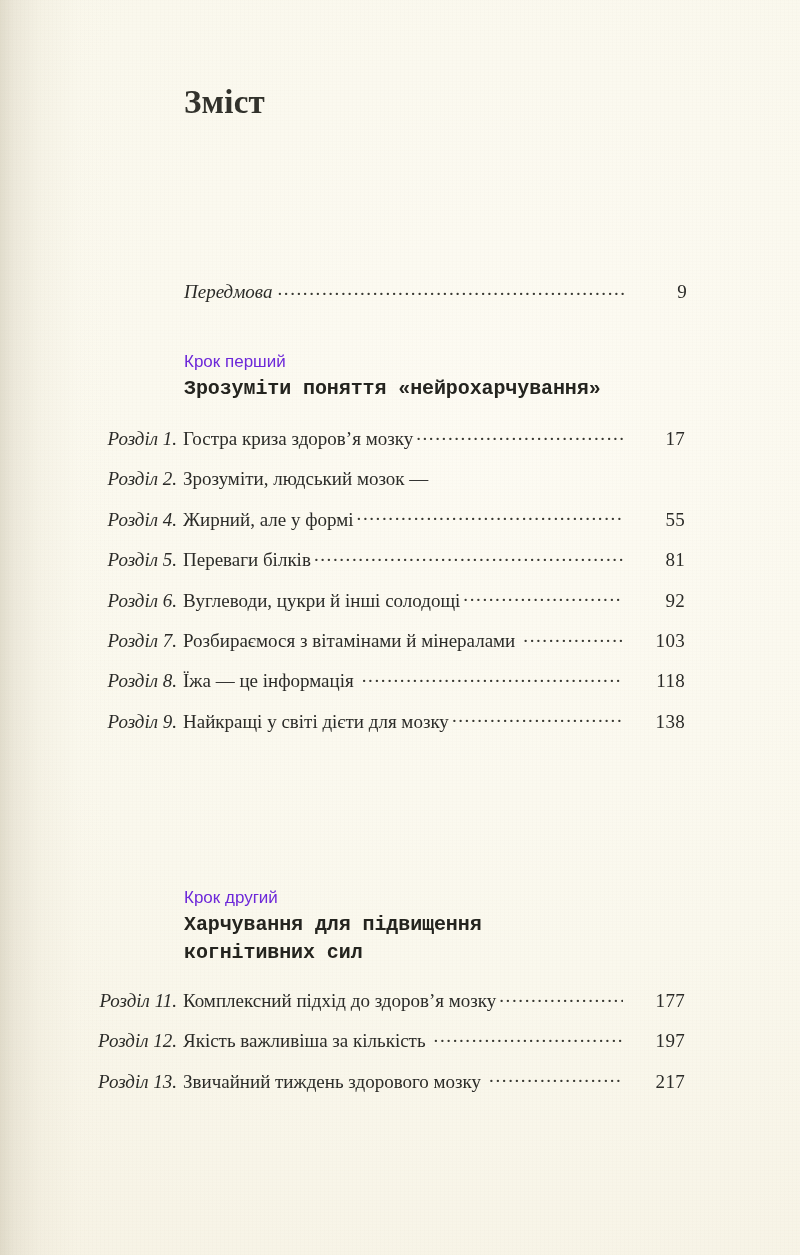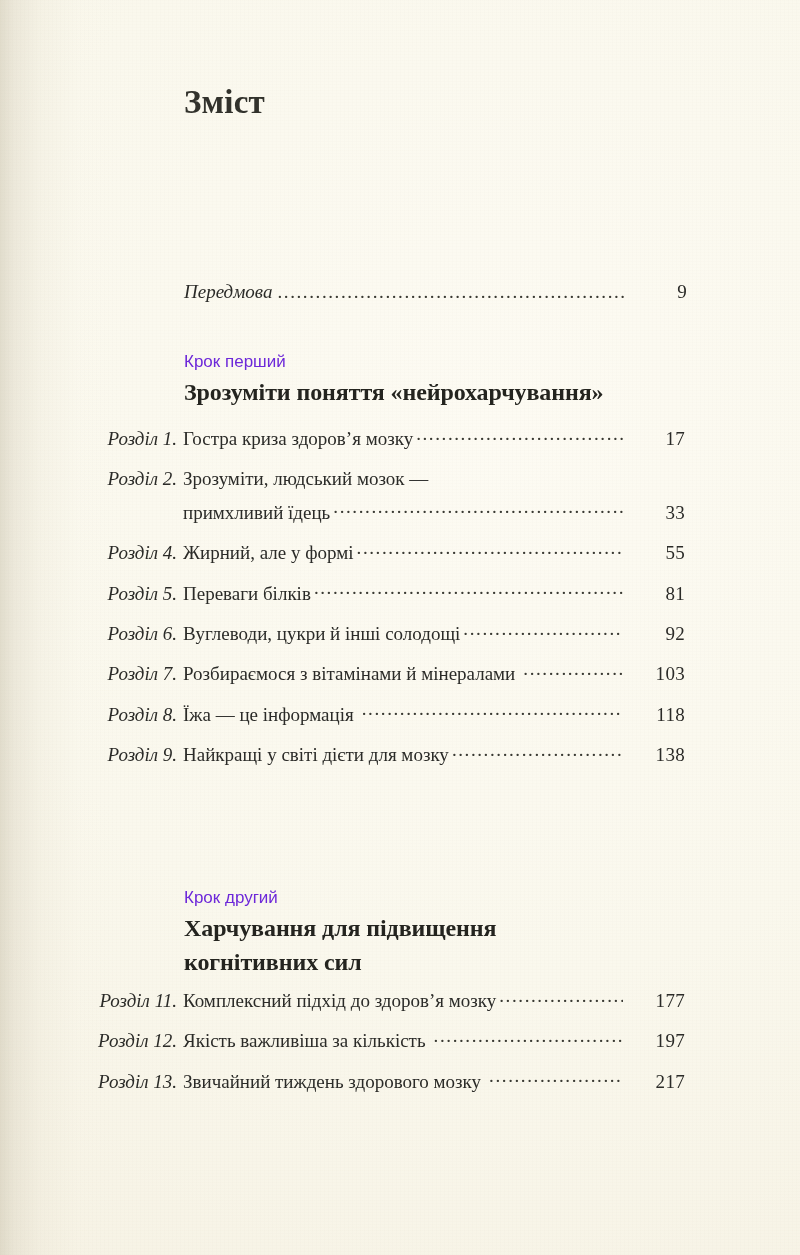--- a/index.html
+++ b/index.html
@@ -57,21 +57,21 @@
     color: #32322c;
   }
 
   
   .front-row {
     position: absolute;
     left: 184px;
     top: 281px;
     width: 503px;
     display: flex;
-    align-items: flex-end;
+    align-items: flex-start;
     font-size: 19px;
   }
   .front-row .fm-title {
     font-style: italic;
     white-space: nowrap;
     padding-right: 5px;
   }
 
   
   .step {
@@ -79,22 +79,22 @@
     left: 184px;
   }
   .step .eyebrow {
     font-family: "Liberation Sans", sans-serif;
     font-size: 17px;
     font-weight: normal;
     color: #6d28d9;
     line-height: 1.45;
   }
   .step .step-title {
-    font-family: Liberation Serif, serif;
-    font-size: 24px;
+    font-family: Liberation Mono, monospace;
+    font-size: 20px;
     font-weight: bold;
     color: #24241f;
     line-height: 1.42;
     letter-spacing: -.1px;
   }
   #step-one { top: 350px; }
   #step-two { top: 886px; }
 
   
   .chapters {
@@ -204,25 +204,20 @@
     </div>
 
     <div class="chapter">
       <span class="num">Розділ 2.</span>
       <span class="body">
         <span class="line">
           <span class="ch-title">Зрозуміти, людський мозок —</span>
           <span class="leader none"></span>
           <span class="pageno"></span>
         </span>
-        <span class="line cont">
-          <span class="ch-title">примхливий їдець</span>
-          <span class="leader"></span>
-          <span class="pageno">33</span>
-        </span>
       </span>
     </div>
 
 
     <div class="chapter">
       <span class="num">Розділ 4.</span>
       <span class="body">
         <span class="line">
           <span class="ch-title">Жирний, але у формі</span>
           <span class="leader"></span>

